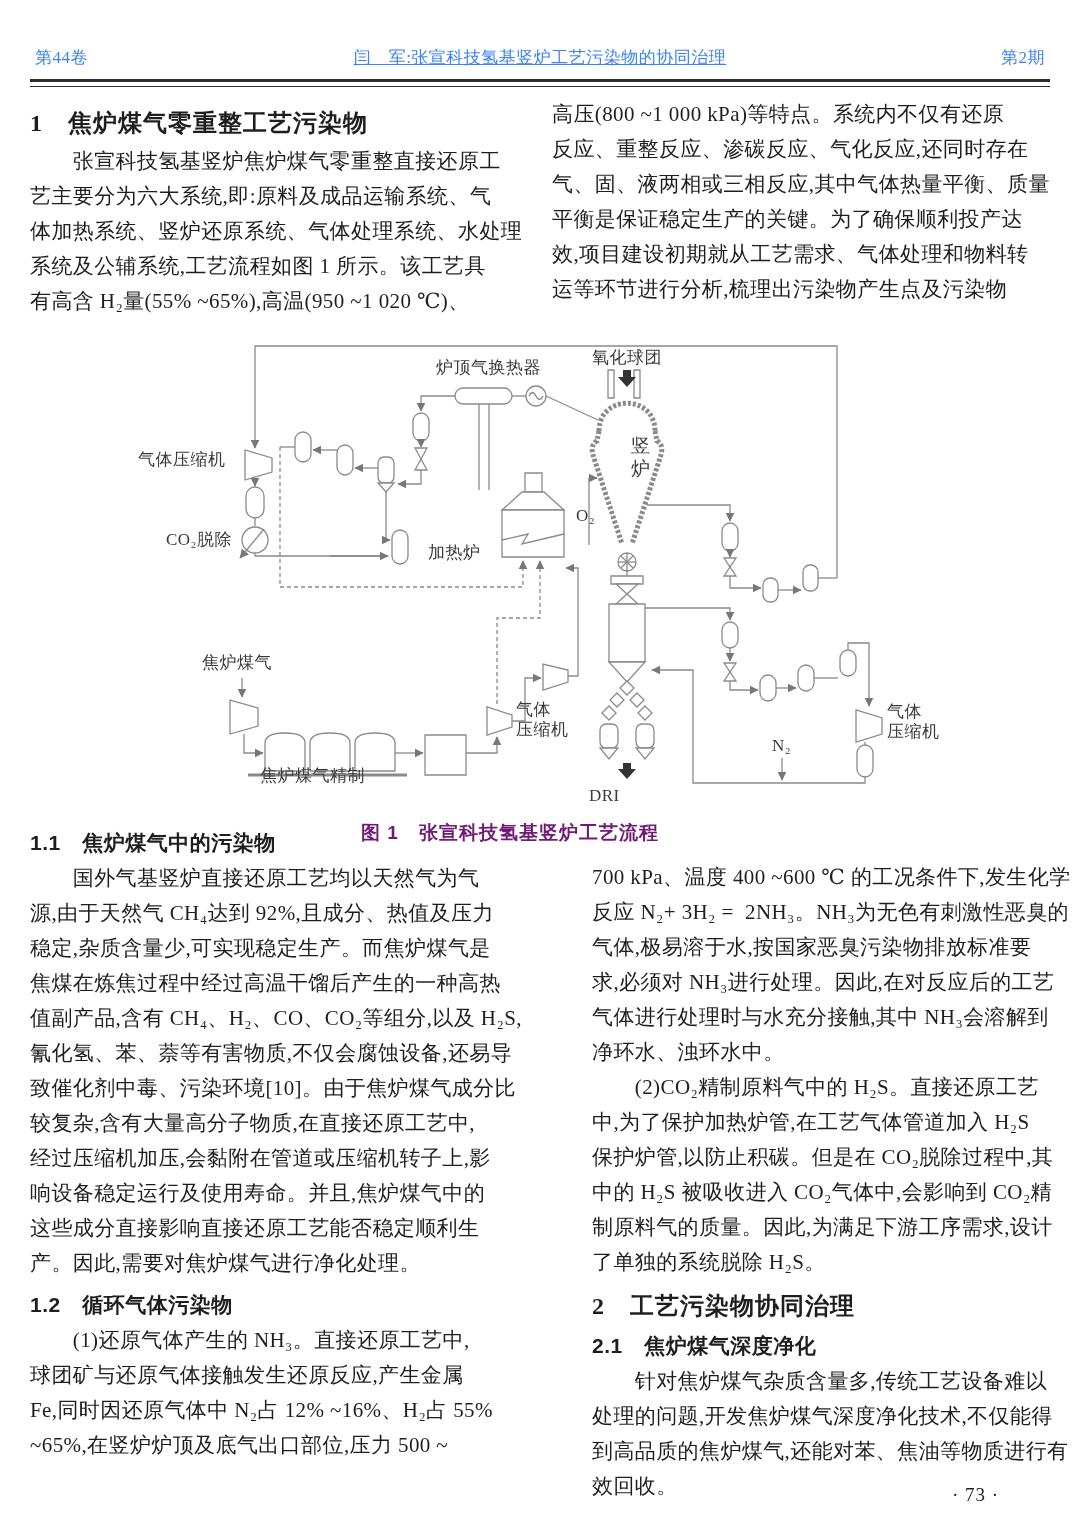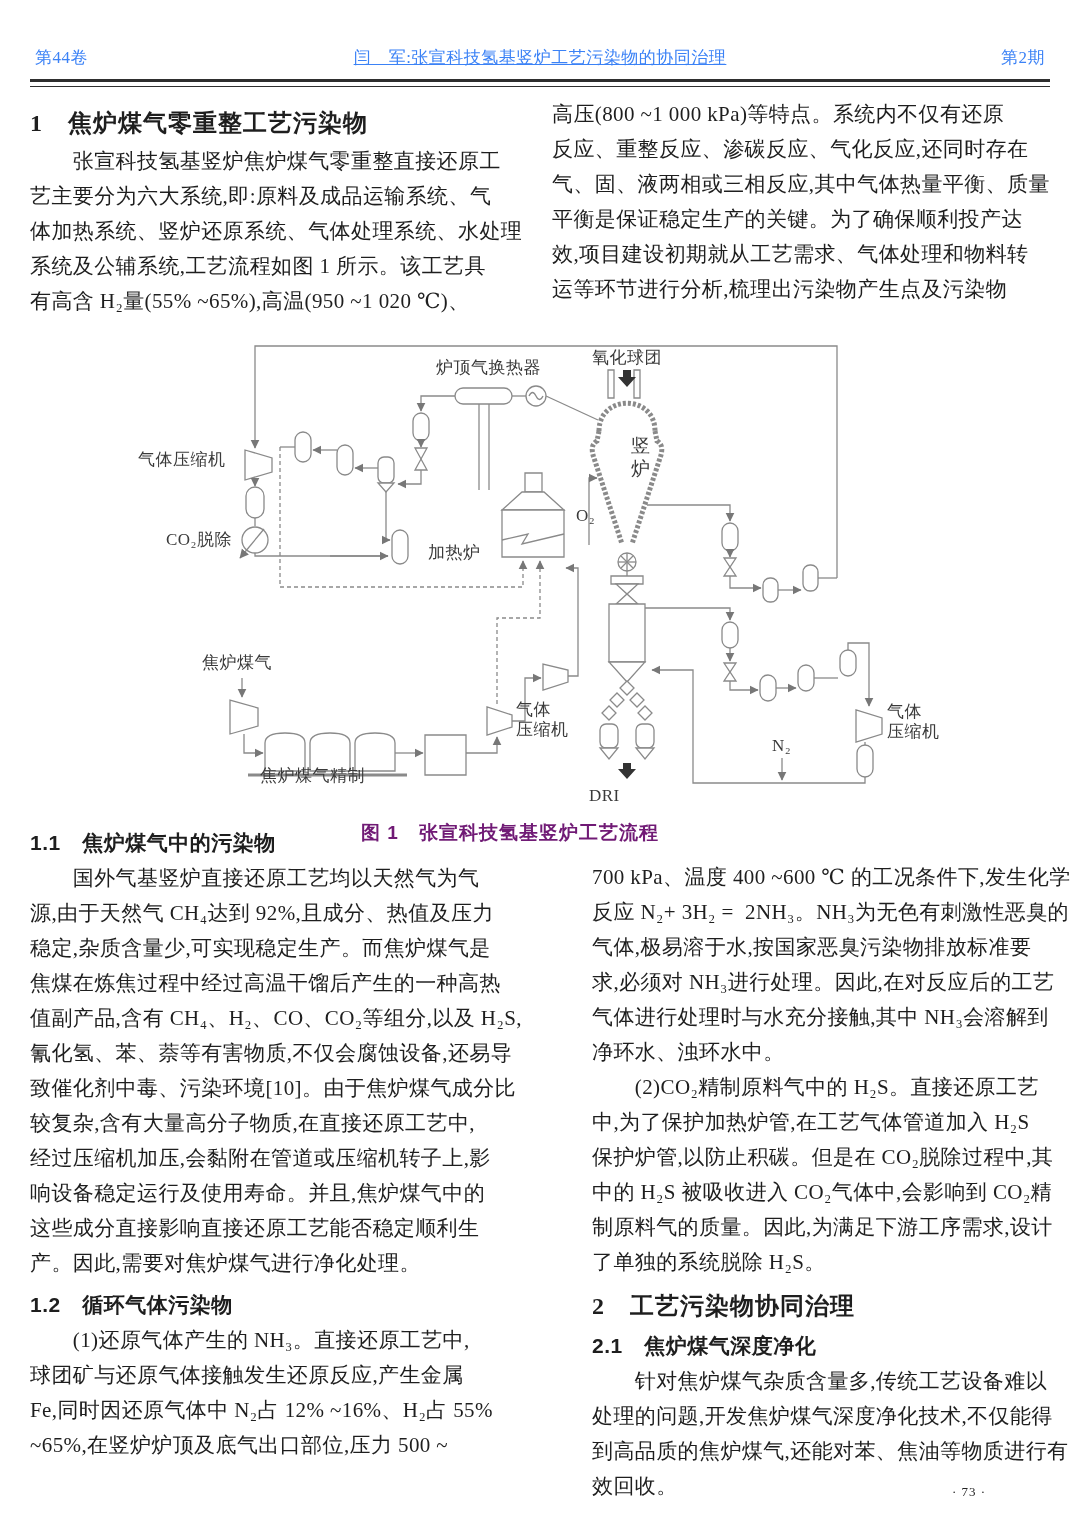--- a/index.html
+++ b/index.html
@@ -18,21 +18,21 @@
   .h-sub{font-family:"Liberation Sans","DejaVu Sans",sans-serif;font-weight:bold;
          font-size:21px;height:37px;line-height:37px;letter-spacing:.5px;white-space:pre;}
   .h-gap{margin-top:5px;}
   
   .fig{left:130px;top:338px;width:880px;height:478px;}
   .fl{position:absolute;font-size:17px;color:#3a3a3a;white-space:pre-line;line-height:20px;letter-spacing:.5px;}
   .fl-v{line-height:23px;font-size:19px;}
   .caption{left:130px;top:820px;width:760px;text-align:center;
            font-family:"Liberation Sans","DejaVu Sans",sans-serif;font-weight:bold;
            font-size:19px;color:#701a75;letter-spacing:1px;white-space:pre;}
-  .pageno{font-size:13px;color:#222;letter-spacing:1px;white-space:pre;}
+  .pageno{font-size:19px;color:#222;letter-spacing:1px;white-space:pre;}
   svg{position:absolute;left:0;top:0;}
   svg *{vector-effect:non-scaling-stroke;}
 </style>
 </head>
 <body>
 
 <div class="page">
 
   <div class="abs hdr" style="left:35px;top:46px;">第44卷</div>
   <div class="abs hdr hdr-title" style="top:46px;">闫　军:张宣科技氢基竖炉工艺污染物的协同治理</div>

